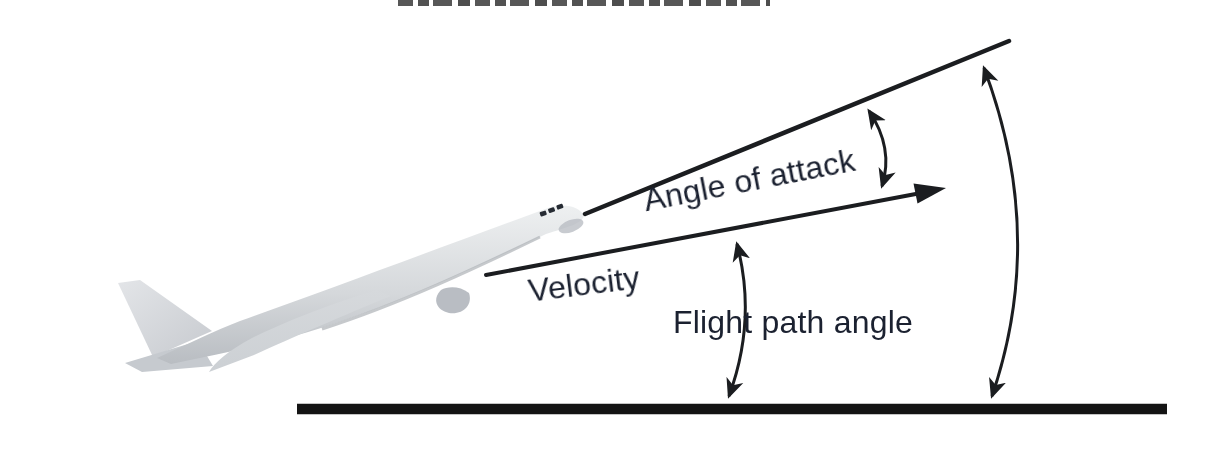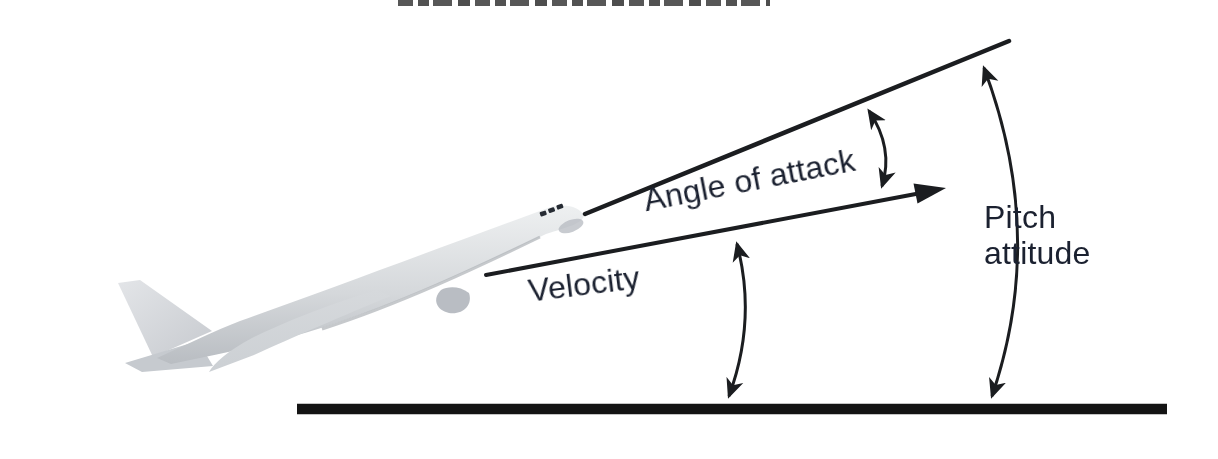--- a/index.html
+++ b/index.html
@@ -106,16 +106,16 @@
 
     <path d="M 984,68 Q 1047,235 992,396" stroke="#1b1d20" stroke-width="3" fill="none" marker-start="url(#ah)" marker-end="url(#ah)"></path>
 
     <line x1="297" y1="409" x2="1167" y2="409" stroke="#141414" stroke-width="10.5"></line>
   </svg>
 
   <div class="lbl lbl-aoa">Angle of attack</div>
 
   <div class="lbl lbl-vel">Velocity</div>
 
+  <div class="lbl lbl-fpa">Flight path angle</div>
 
-  <div class="lbl lbl-pitch">Pitch attitude</div>
 
 </div>
 
 </body></html>

